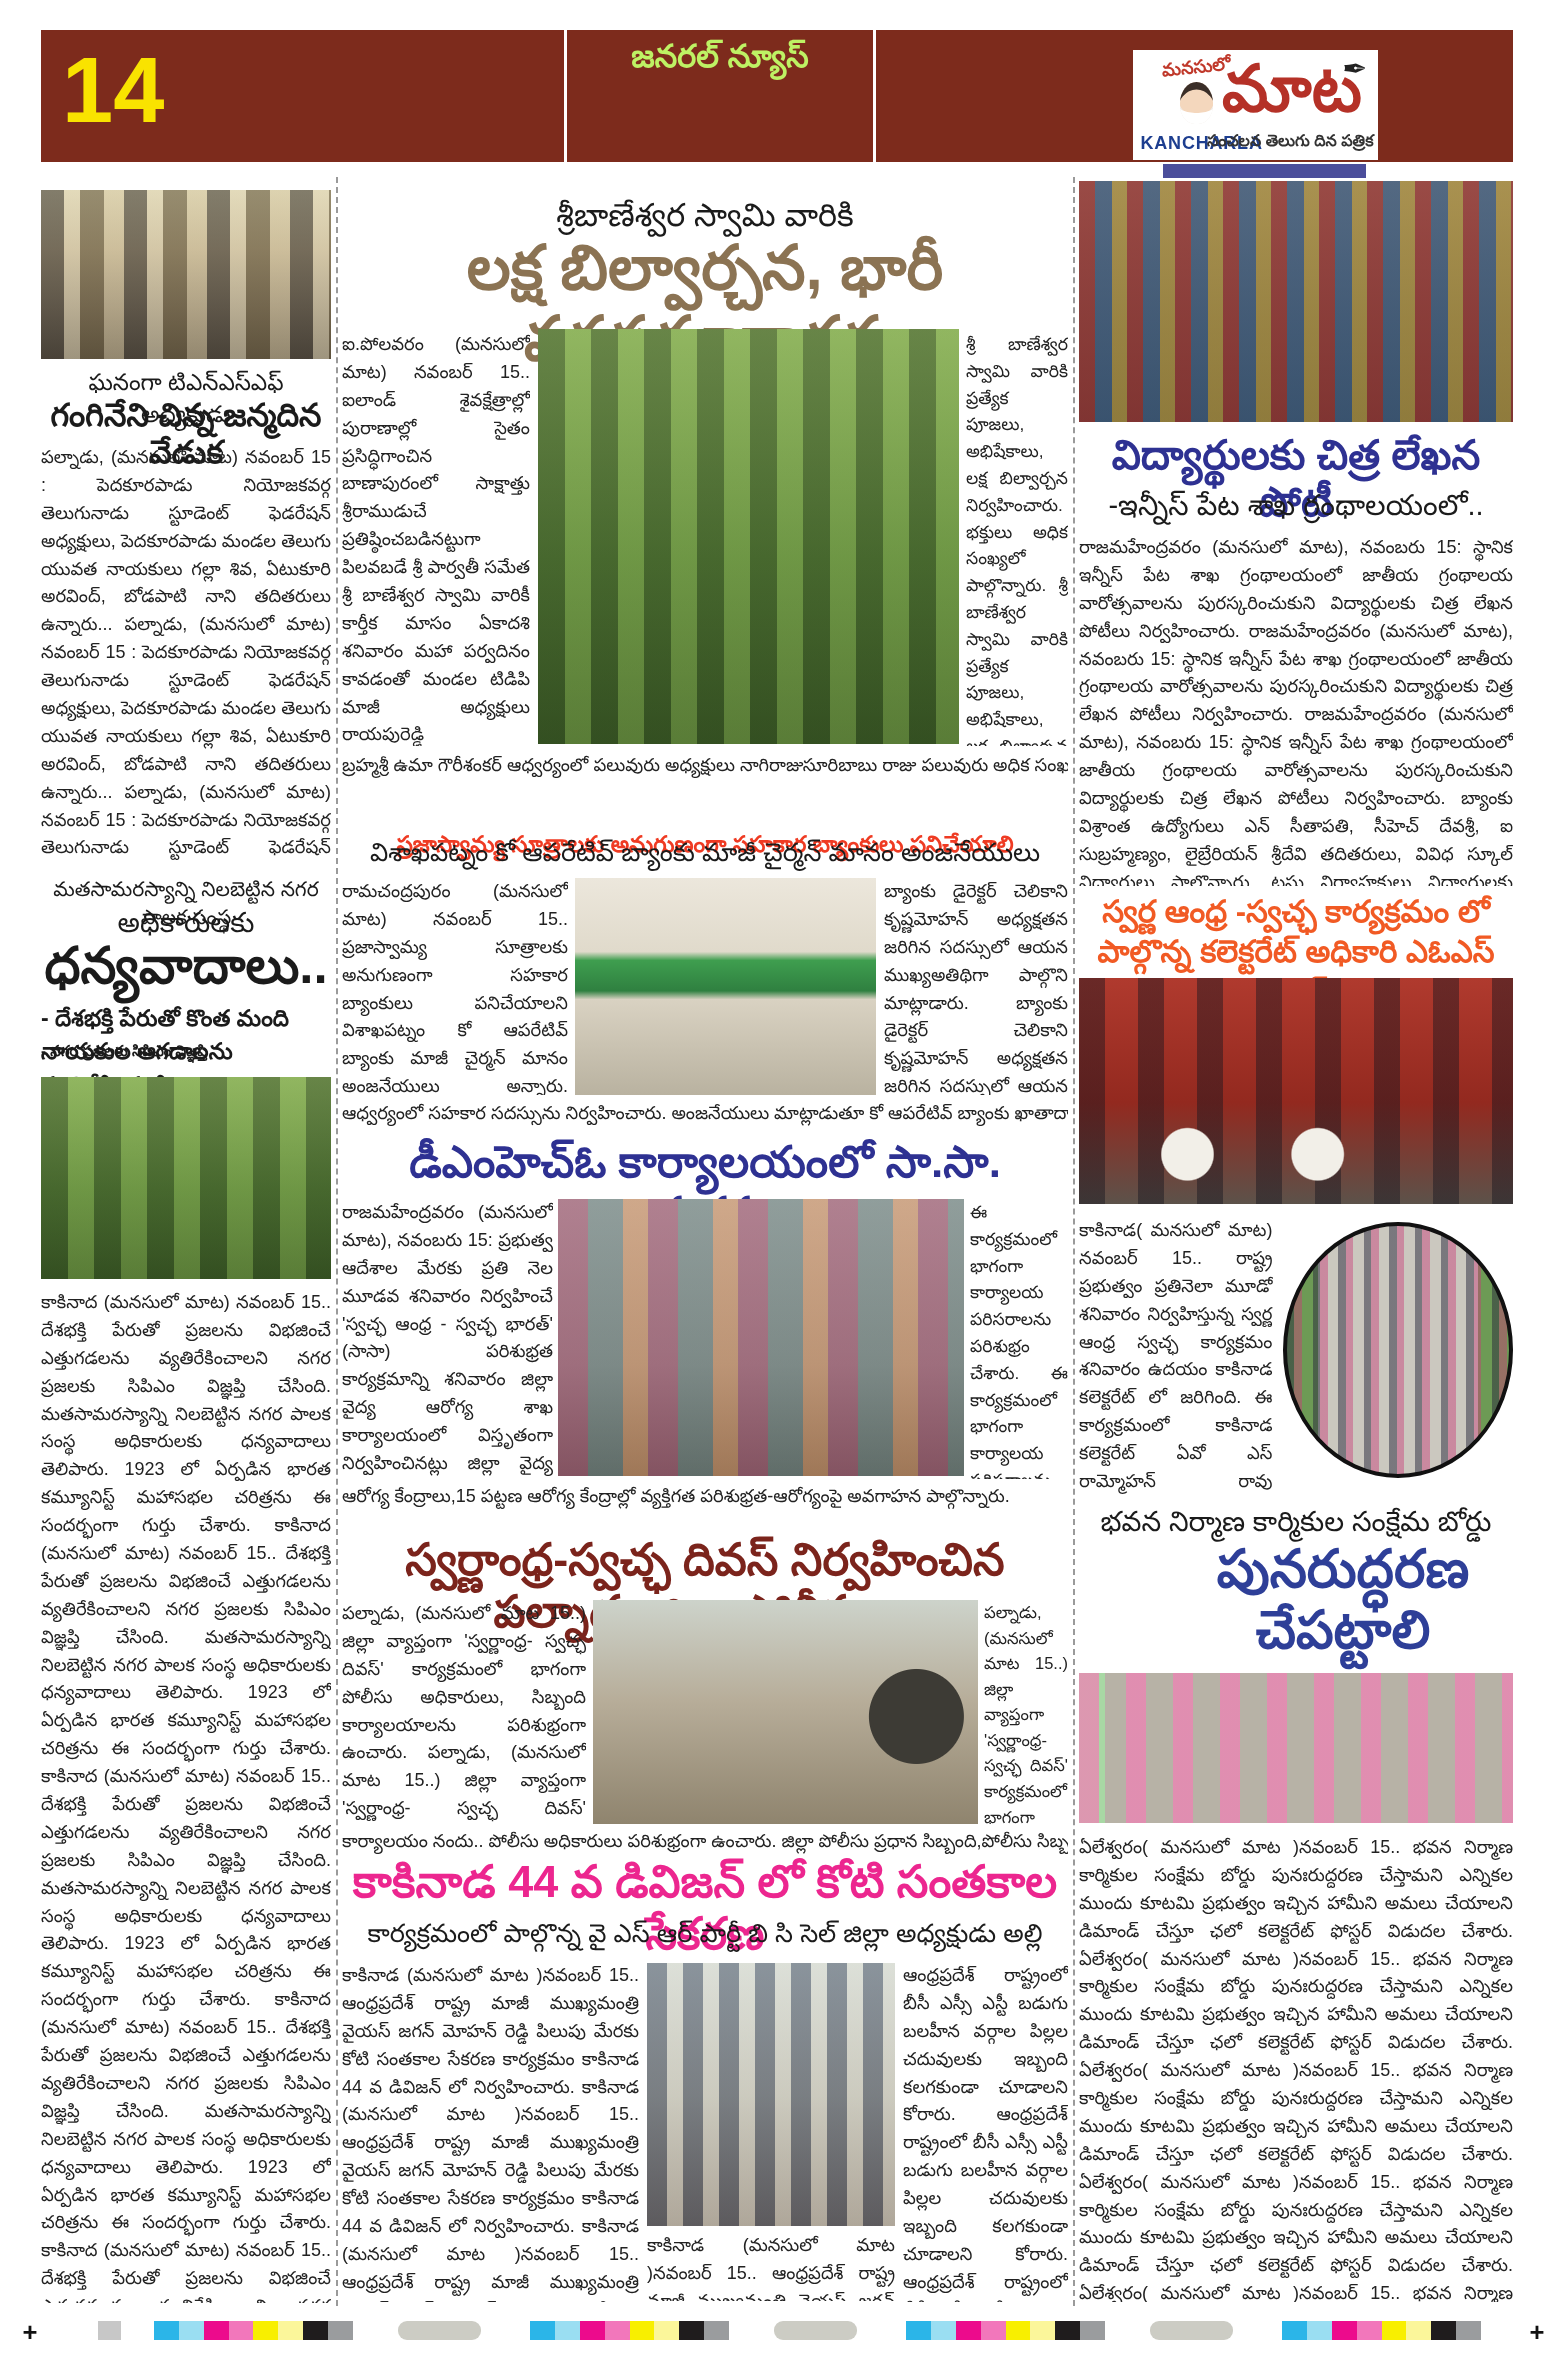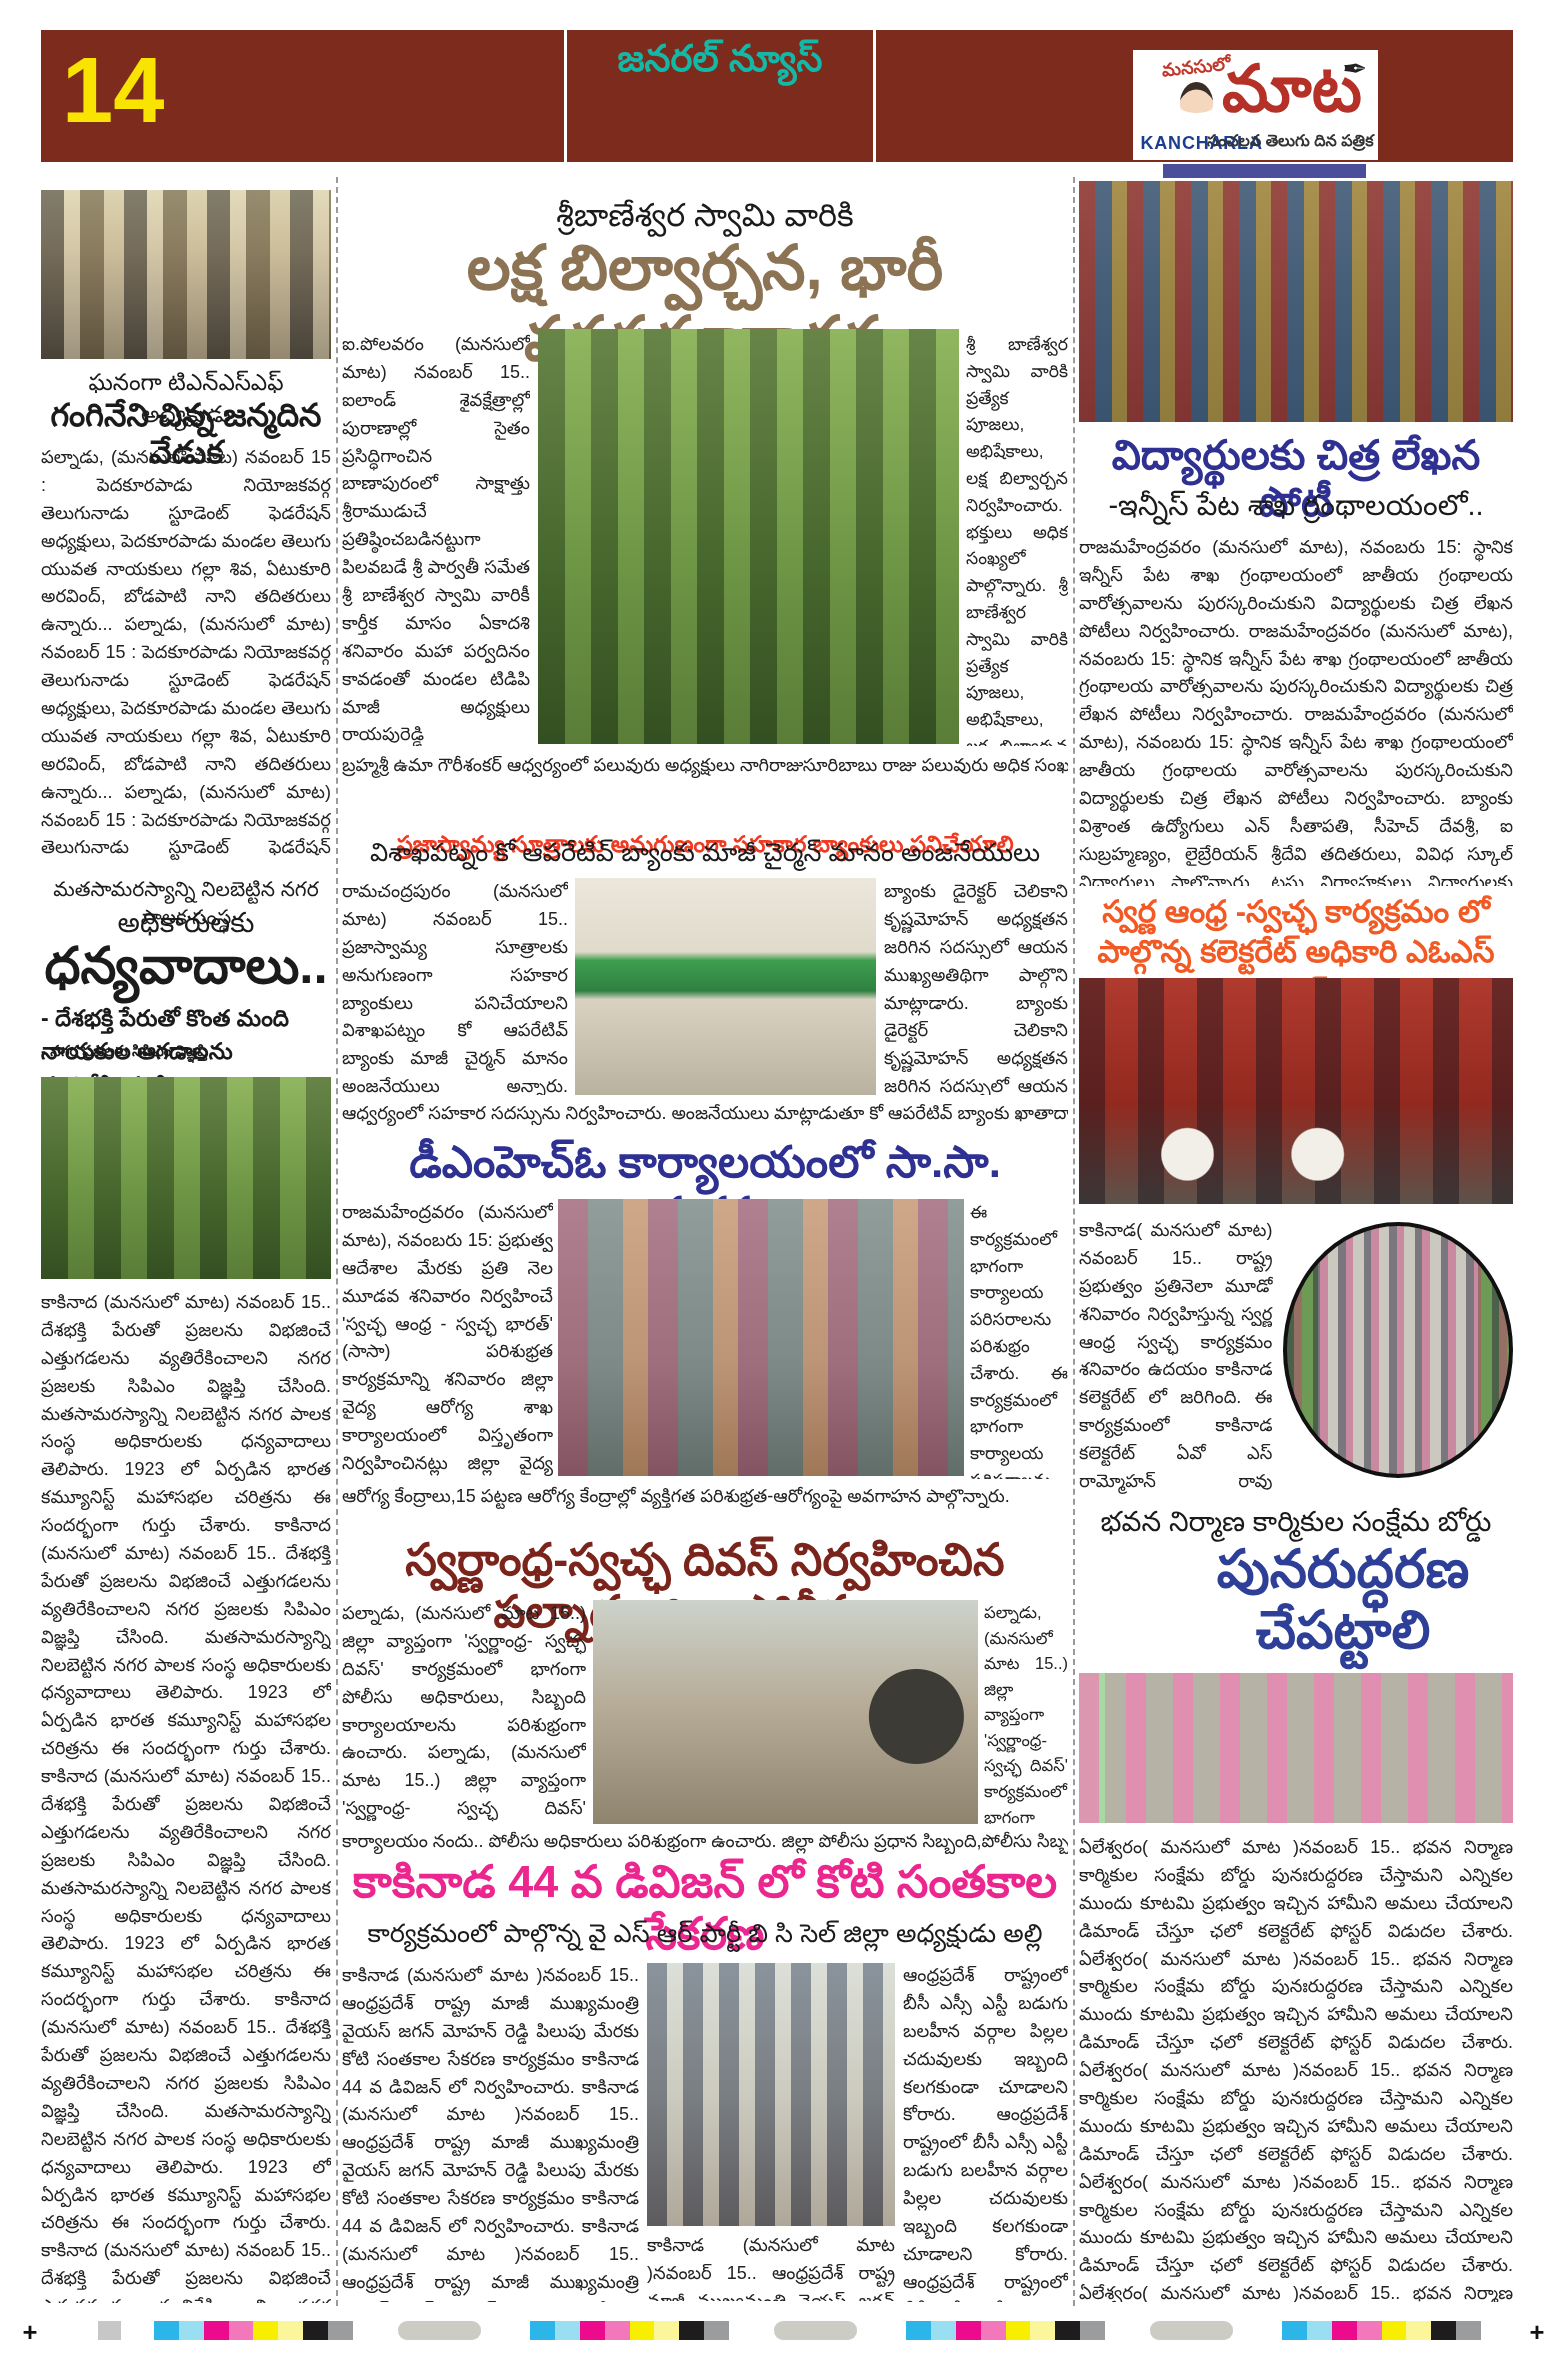--- a/index.html
+++ b/index.html
@@ -9,21 +9,21 @@
   
   .band{position:absolute;left:41px;top:30px;width:1472px;height:132px;background:#7d2b1c;}
   .pagenum{position:absolute;left:21px;top:4.5px;font-size:92px;font-weight:bold;color:#f9e300;line-height:1.2;}
   .dateblock{position:absolute;left:113px;top:19.6px;width:301px;text-align:center;color:#fff;font-weight:bold;}
   .dateblock .day{font-size:33px;line-height:1.35;}
   .dateblock .date{font-size:35px;line-height:1.35;}
   .hcenter{position:absolute;left:523px;top:0;width:306px;height:132px;
            border-left:3px solid #fff;border-right:3px solid #fff;text-align:center;}
   .gnews{display:inline-block;margin-top:12px;font-size:42px;font-weight:bold;color:#f9e300;
          letter-spacing:1.5px;border-bottom:3.8px solid #fff;padding-bottom:6px;}
-  .gnews-te{margin-top:7.5px;font-size:37px;font-weight:bold;color:#14b8a6;}
+  .gnews-te{margin-top:7.5px;font-size:32px;font-weight:bold;color:#bef264;}
   .masthead{position:absolute;left:1092px;top:19.6px;width:245px;height:110px;background:#fff;}
   .m-pre{position:absolute;left:29px;top:7.5px;color:#c0392b;font-weight:bold;font-size:18px;transform:rotate(-6deg);}
   .m-face{position:absolute;left:47px;top:32px;width:33px;height:42px;border-radius:50% 50% 45% 45%;
           background:radial-gradient(circle at 50% 38%,#f4d7bd 0 58%,#efe9e2 60%);
           box-shadow:inset 0 -29px 0 -18px #fff, inset 0 10.5px 0 -3px #3a2e28;}
   .m-title{position:absolute;left:89px;top:6px;font-size:65px;font-weight:bold;color:#b53127;line-height:1;}
   .m-pen{position:absolute;right:10.5px;top:1.5px;font-size:30px;color:#222;}
   .m-brand{position:absolute;left:7.5px;bottom:6px;color:#1d3e8f;font-weight:bold;font-size:18px;letter-spacing:0.8px;}
   .m-tag{position:absolute;right:4.5px;bottom:6px;color:#333;font-weight:bold;font-size:16px;}
   .m-bar{position:absolute;left:1122px;top:134px;width:203px;height:13.5px;background:#4b4e9b;}

